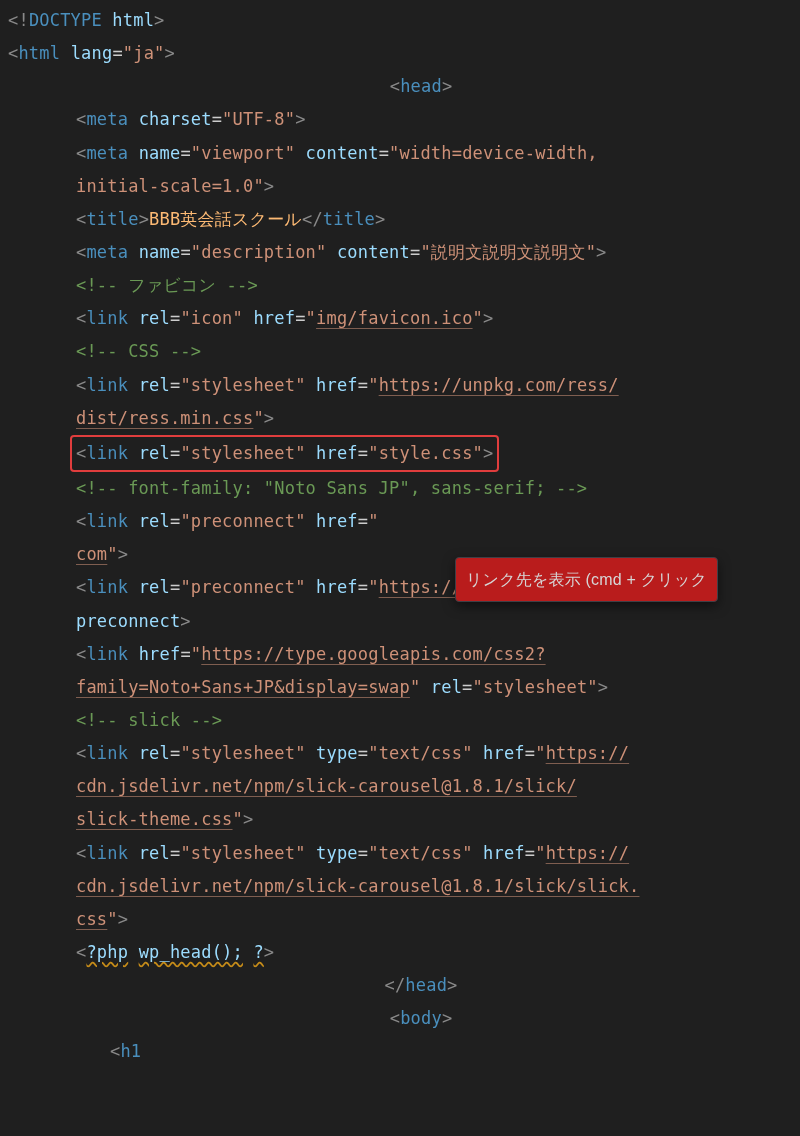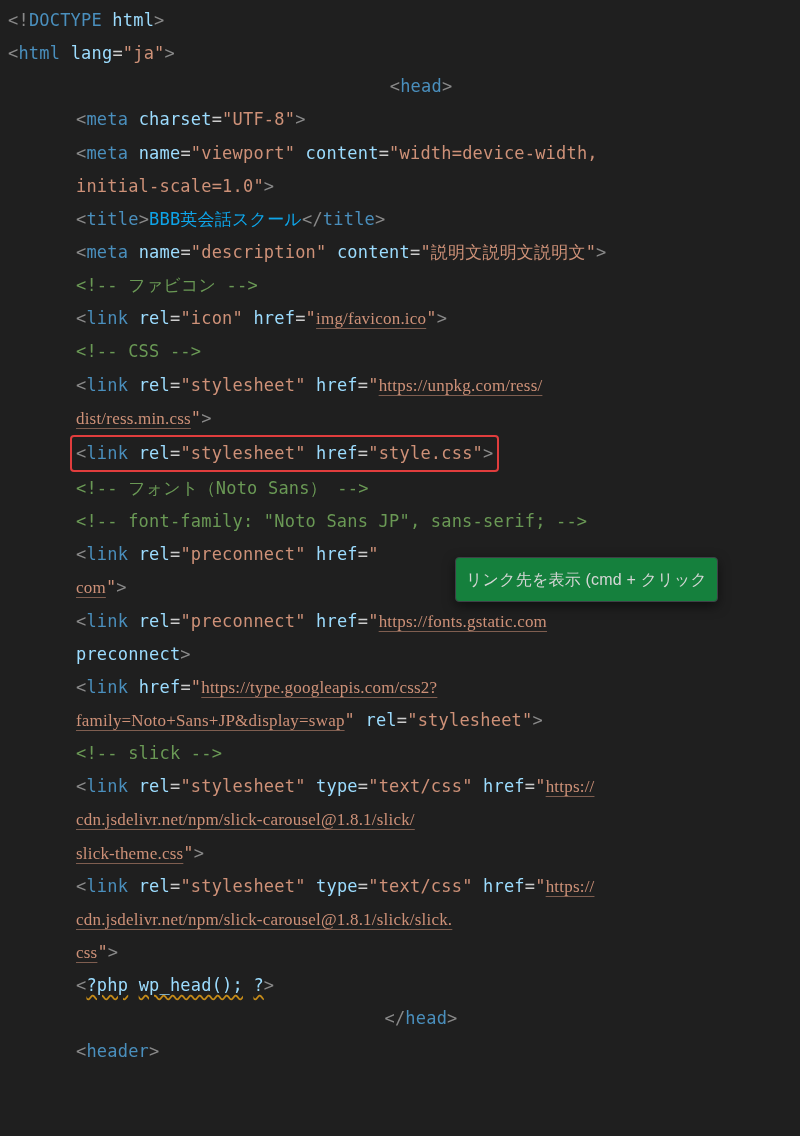--- a/index.html
+++ b/index.html
@@ -24,35 +24,35 @@
   .indent2 { padding-left: 68px; }
   .indent3 { padding-left: 102px; }
 
   .br   { color: #898989; }          
   .tag  { color: #4a8fbd; }          
   .doc  { color: #4a8fbd; }          
   .attr { color: #9cdcfe; }          
   .eq   { color: #cccccc; }
   .str  { color: #ce9178; }          
   .cmt  { color: #6a9955; }          
-  .txt  { color: #0ea5e9; }          
-  .und  { text-decoration: underline; text-decoration-color: rgba(206,145,120,0.55); text-underline-offset: 4px; font-family: Liberation Serif, serif;}
+  .txt  { color: #fdba74; }          
+  .und  { text-decoration: underline; text-decoration-color: rgba(206,145,120,0.55); text-underline-offset: 4px;}
   .wav  { text-decoration: wavy underline; text-decoration-color: #c58b18; text-underline-offset: 3px;}
 
   .highlight-box {
     border: 2px solid #e03d3d;
     border-radius: 4px;
     display: inline-block;
     padding: 0 4px;
     margin-left: -6px;
   }
 
   .tooltip {
     position: absolute;
-    background: #15803d;
+    background: #b91c1c;
     border: 1px solid #3f3f46;
     color: #d6d6d6;
     font-family: -apple-system, "Helvetica Neue", sans-serif;
     font-size: 16px;
     padding: 6px 10px;
     border-radius: 4px;
     box-shadow: 0 4px 12px rgba(0,0,0,0.5);
     white-space: nowrap;
   }
 </style>
@@ -67,35 +67,35 @@
     <div class="line indent2"><span class="br">&lt;</span><span class="tag">meta</span><span class="txt"> </span><span class="attr">name</span><span class="eq">=</span><span class="str">"viewport"</span><span class="txt"> </span><span class="attr">content</span><span class="eq">=</span><span class="str">"width=device-width, </span></div>
     <div class="line indent2"><span class="str">initial-scale=1.0"</span><span class="br">&gt;</span></div>
     <div class="line indent2"><span class="br">&lt;</span><span class="tag">title</span><span class="br">&gt;</span><span class="txt">BBB英会話スクール</span><span class="br">&lt;/</span><span class="tag">title</span><span class="br">&gt;</span></div>
     <div class="line indent2"><span class="br">&lt;</span><span class="tag">meta</span><span class="txt"> </span><span class="attr">name</span><span class="eq">=</span><span class="str">"description"</span><span class="txt"> </span><span class="attr">content</span><span class="eq">=</span><span class="str">"説明文説明文説明文"</span><span class="br">&gt;</span></div>
     <div class="line indent2"><span class="cmt">&lt;!-- ファビコン --&gt;</span></div>
     <div class="line indent2"><span class="br">&lt;</span><span class="tag">link</span><span class="txt"> </span><span class="attr">rel</span><span class="eq">=</span><span class="str">"icon"</span><span class="txt"> </span><span class="attr">href</span><span class="eq">=</span><span class="str">"</span><span class="str und">img/favicon.ico</span><span class="str">"</span><span class="br">&gt;</span></div>
     <div class="line indent2"><span class="cmt">&lt;!-- CSS --&gt;</span></div>
     <div class="line indent2"><span class="br">&lt;</span><span class="tag">link</span><span class="txt"> </span><span class="attr">rel</span><span class="eq">=</span><span class="str">"stylesheet"</span><span class="txt"> </span><span class="attr">href</span><span class="eq">=</span><span class="str">"</span><span class="str und">https://unpkg.com/ress/</span></div>
     <div class="line indent2"><span class="str und">dist/ress.min.css</span><span class="str">"</span><span class="br">&gt;</span></div>
     <div class="line indent2"><span class="highlight-box"><span class="br">&lt;</span><span class="tag">link</span><span class="txt"> </span><span class="attr">rel</span><span class="eq">=</span><span class="str">"stylesheet"</span><span class="txt"> </span><span class="attr">href</span><span class="eq">=</span><span class="str">"style.css"</span><span class="br">&gt;</span></span></div>
-    <div class="line indent2"><span class="cmt">&lt;!-- フォント（Noto Sans） --&gt;</span></div>
     <div class="line indent2"><span class="cmt">&lt;!-- font-family: "Noto Sans JP", sans-serif; --&gt;</span></div>
     <div class="line indent2"><span class="br">&lt;</span><span class="tag">link</span><span class="txt"> </span><span class="attr">rel</span><span class="eq">=</span><span class="str">"preconnect"</span><span class="txt"> </span><span class="attr">href</span><span class="eq">=</span><span class="str">"</span></div>
     <div class="line indent2"><span class="str und">com</span><span class="str">"</span><span class="br">&gt;</span></div>
     <div class="line indent2"><span class="br">&lt;</span><span class="tag">link</span><span class="txt"> </span><span class="attr">rel</span><span class="eq">=</span><span class="str">"preconnect"</span><span class="txt"> </span><span class="attr">href</span><span class="eq">=</span><span class="str">"</span><span class="str und">https://fonts.gstatic.com</span></div>
     <div class="line indent2"><span class="attr">preconnect</span><span class="br">&gt;</span></div>
     <div class="line indent2"><span class="br">&lt;</span><span class="tag">link</span><span class="txt"> </span><span class="attr">href</span><span class="eq">=</span><span class="str">"</span><span class="str und">https://type.googleapis.com/css2?</span></div>
     <div class="line indent2"><span class="str und">family=Noto+Sans+JP&amp;display=swap</span><span class="str">"</span><span class="txt"> </span><span class="attr">rel</span><span class="eq">=</span><span class="str">"stylesheet"</span><span class="br">&gt;</span></div>
     <div class="line indent2"><span class="cmt">&lt;!-- slick --&gt;</span></div>
     <div class="line indent2"><span class="br">&lt;</span><span class="tag">link</span><span class="txt"> </span><span class="attr">rel</span><span class="eq">=</span><span class="str">"stylesheet"</span><span class="txt"> </span><span class="attr">type</span><span class="eq">=</span><span class="str">"text/css"</span><span class="txt"> </span><span class="attr">href</span><span class="eq">=</span><span class="str">"</span><span class="str und">https://</span></div>
     <div class="line indent2"><span class="str und">cdn.jsdelivr.net/npm/slick-carousel@1.8.1/slick/</span></div>
     <div class="line indent2"><span class="str und">slick-theme.css</span><span class="str">"</span><span class="br">&gt;</span></div>
     <div class="line indent2"><span class="br">&lt;</span><span class="tag">link</span><span class="txt"> </span><span class="attr">rel</span><span class="eq">=</span><span class="str">"stylesheet"</span><span class="txt"> </span><span class="attr">type</span><span class="eq">=</span><span class="str">"text/css"</span><span class="txt"> </span><span class="attr">href</span><span class="eq">=</span><span class="str">"</span><span class="str und">https://</span></div>
     <div class="line indent2"><span class="str und">cdn.jsdelivr.net/npm/slick-carousel@1.8.1/slick/slick.</span></div>
     <div class="line indent2"><span class="str und">css</span><span class="str">"</span><span class="br">&gt;</span></div>
     <div class="line indent2"><span class="br">&lt;</span><span class="attr wav">?php</span><span class="attr"> </span><span class="attr wav">wp_head();</span><span class="txt"> </span><span class="attr wav">?</span><span class="br">&gt;</span></div>
     <div class="line indent1"><span class="br">&lt;/</span><span class="tag">head</span><span class="br">&gt;</span></div>
-    <div class="line indent2"><span class="br">&lt;</span><span class="tag">header</span><span class="br">&gt;</span></div>
+    <div class="line indent1"><span class="br">&lt;</span><span class="tag">body</span><span class="br">&gt;</span></div>
+    <div class="line indent3"><span class="br">&lt;</span><span class="tag">h1</span></div>
   </div>
 
 <div class="tooltip" style="top: 557px; left: 455px;">
   <span>リンク先を表示 (cmd + クリック</span>
 </div>
 
 </body></html>

